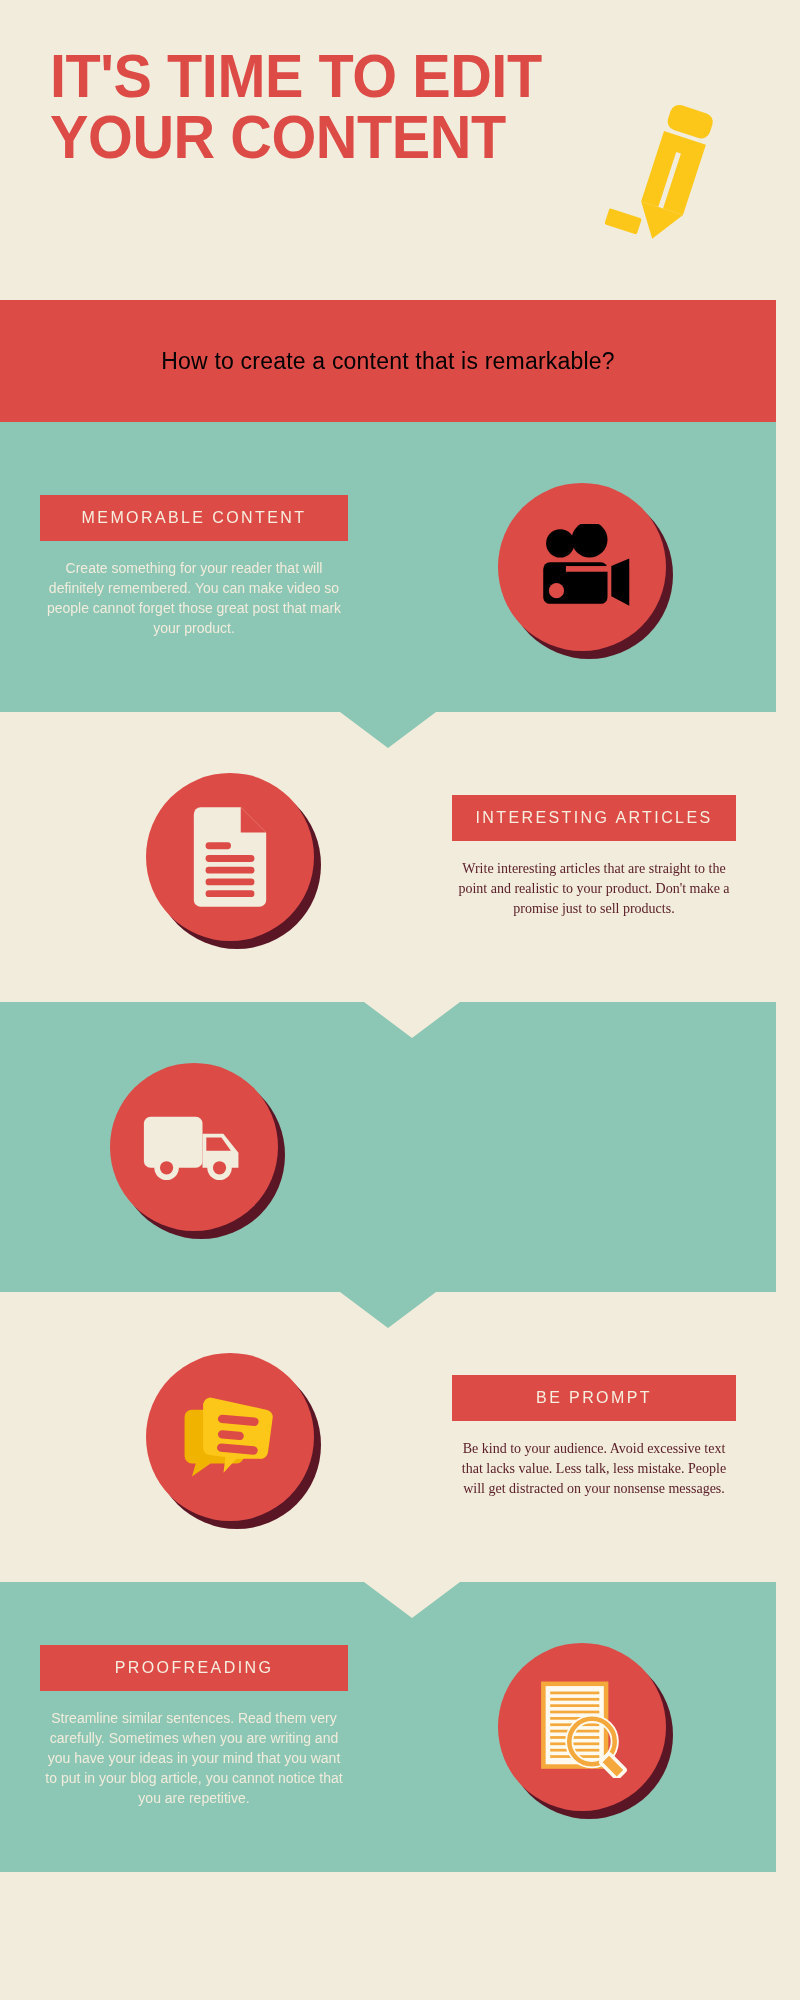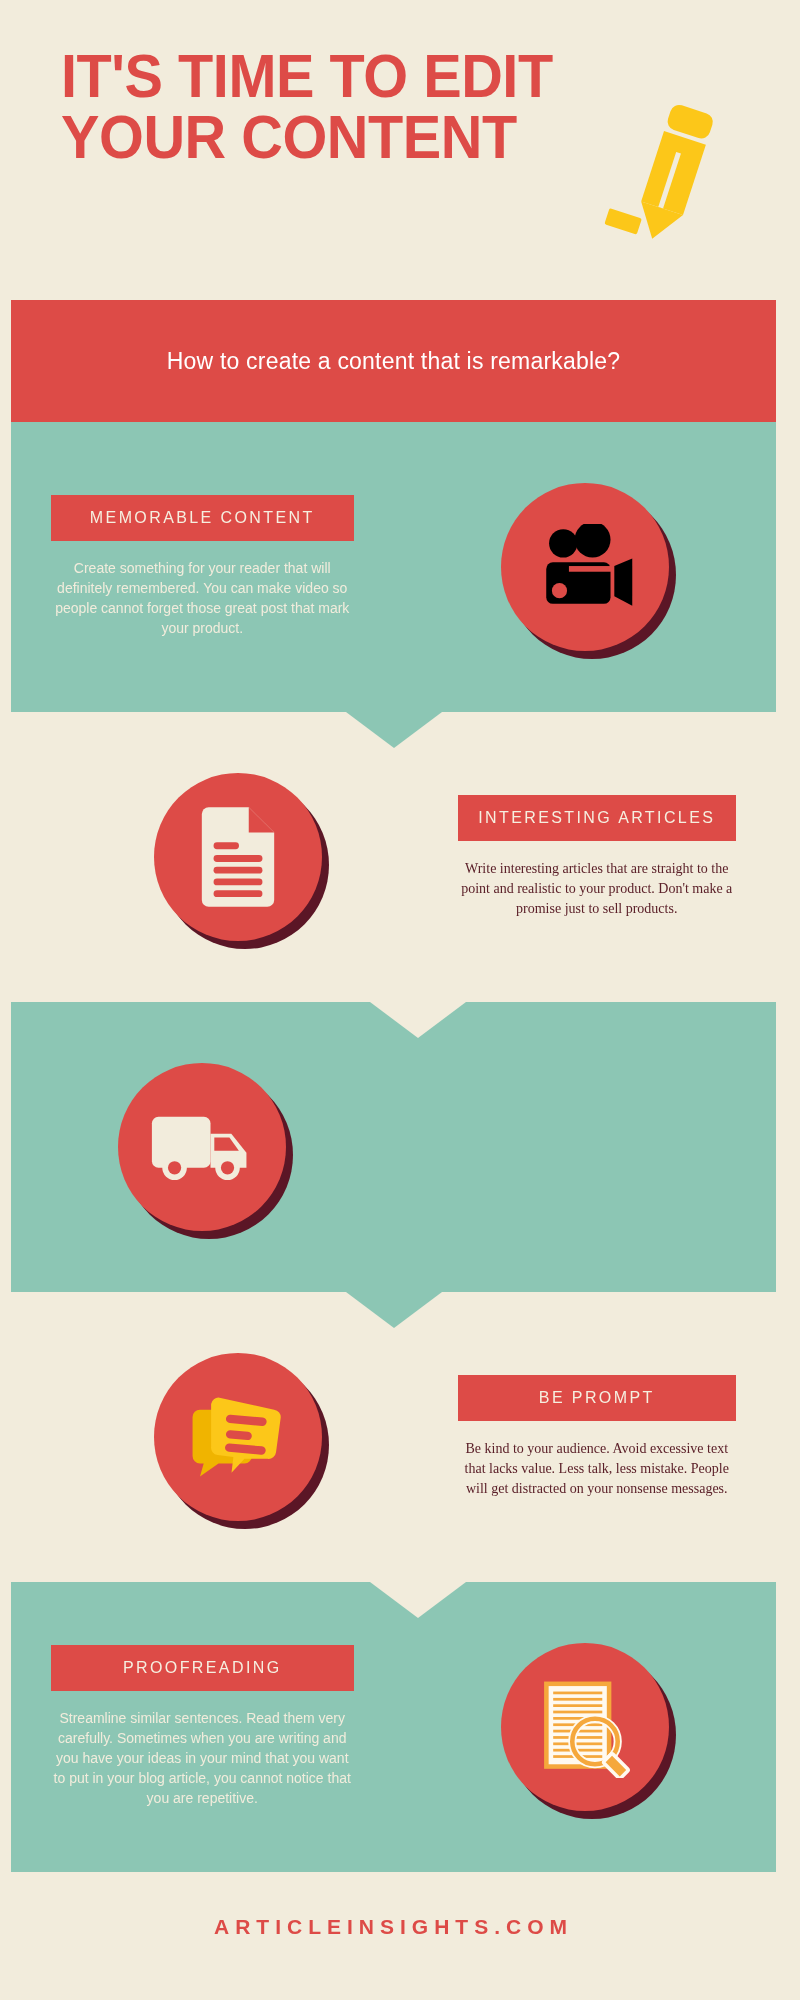--- a/index.html
+++ b/index.html
@@ -7,21 +7,20 @@
     width: 800px;
     background: #f2ecdc;
     font-family: "Liberation Sans", sans-serif;
   }
   .page {
     position: relative;
     width: 776px;
     height: 2000px;
     overflow: hidden;
     background: #f2ecdc;
-    padding-left: 11px;
   }
 
   
   .header {
     position: relative;
     height: 300px;
     background: #f2ecdc;
     padding: 46px 50px 0 50px;
   }
   .title {
@@ -47,21 +46,21 @@
 
   
   .subtitle-bar {
     height: 122px;
     background: #dd4b47;
     display: flex;
     align-items: center;
     justify-content: center;
   }
   .subtitle-text {
-    color: #ffffff;
+    color: #000000;
     font-size: 23px;
     font-weight: 400;
     letter-spacing: 0.2px;
   }
 
   
   .section {
     position: relative;
     height: 290px;
     display: flex;
@@ -279,17 +278,14 @@
             </g>
             <circle cx="66" cy="72" r="25" fill="none" stroke="#fffaf0" stroke-width="9"></circle>
             <circle cx="66" cy="72" r="25" fill="none" stroke="#f5a83c" stroke-width="5"></circle>
             <rect x="82" y="86" width="14" height="26" rx="2" fill="#f5a83c" stroke="#fffaf0" stroke-width="4" transform="rotate(-45 89 99)"></rect>
           </svg>
         </span>
       </div>
     </div>
   </div>
 
-  <div class="footer">
-    <div class="footer-text">ARTICLEINSIGHTS.COM</div>
-  </div>
 
 </div>
 
 </body></html>

